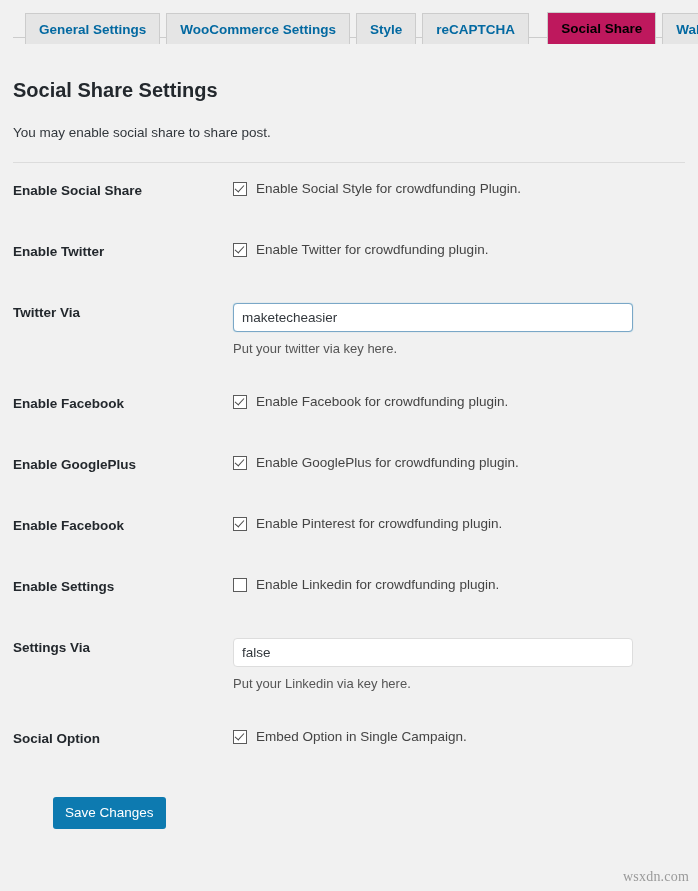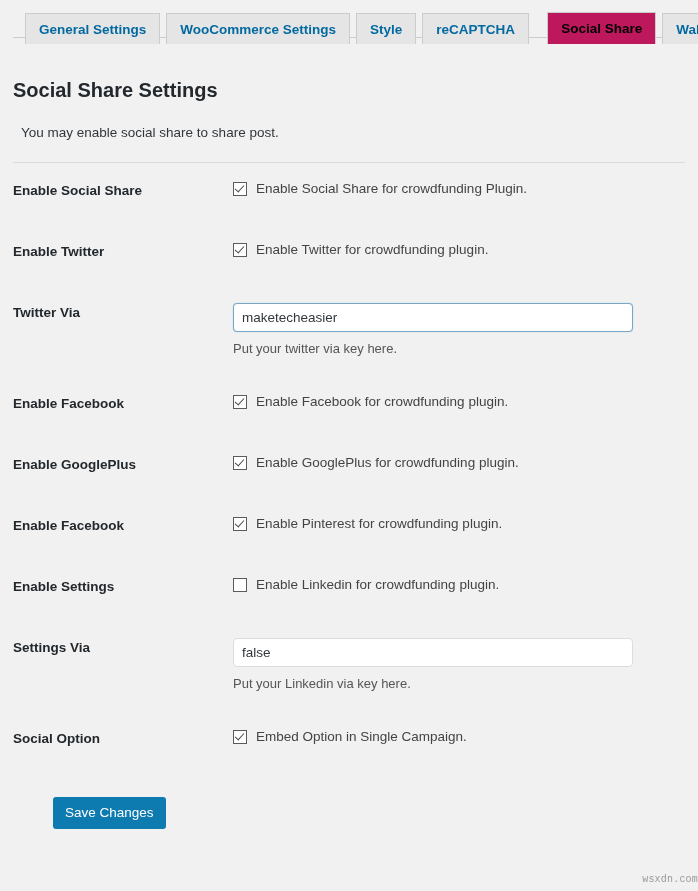--- a/index.html
+++ b/index.html
@@ -69,21 +69,21 @@
   .page-title {
     font-size: 20px;
     font-weight: bold;
     color: #23282d;
     margin: 0 0 22px 0;
     line-height: 1.2;
   }
   .page-desc {
     font-size: 13.5px;
     color: #32373c;
-    margin: 8px;
+    margin: 0;
     line-height: 1.4;
   }
   .head-rule {
     margin: 19px 0 0 0;
     border: 0;
     border-top: 1px solid #dcdcdc;
     width: 100%;
   }
 
   
@@ -192,25 +192,25 @@
     padding: 9px 12px 10px 12px;
     border: none;
     border-radius: 3px;
     cursor: pointer;
     margin-left: 40px;
   }
 
   
   .watermark {
     position: absolute;
-    right: 0;
+    right: 9px;
     bottom: 6px;
-    font-size: 10px;
+    font-size: 14px;
     color: #9a9a9a;
-    font-family: Liberation Mono, monospace;
+    font-family: Liberation Serif, serif;
     letter-spacing: 0.2px;
   }
 </style>
 </head>
 <body>
 
 <div class="tab-strip" id="tab-strip">
     <div class="tab">General Settings</div>
     <div class="tab">WooCommerce Settings</div>
     <div class="tab">Style</div>
@@ -226,21 +226,21 @@
 </div>
 
 <div class="form-area">
   <table class="form-table">
     <tbody id="form-rows">
         <tr>
           <th>Enable Social Share</th>
           <td>
             <label class="cb-row">
               <span class="checkbox checked"></span>
-              <span class="cb-label">Enable Social Share for crowdfunding Plugin.</span>
+              <span class="cb-label">Enable Social Style for crowdfunding Plugin.</span>
             </label>
           </td>
         </tr>
         <tr>
           <th>Enable Twitter</th>
           <td>
             <label class="cb-row">
               <span class="checkbox checked"></span>
               <span class="cb-label">Enable Twitter for crowdfunding plugin.</span>
             </label>

